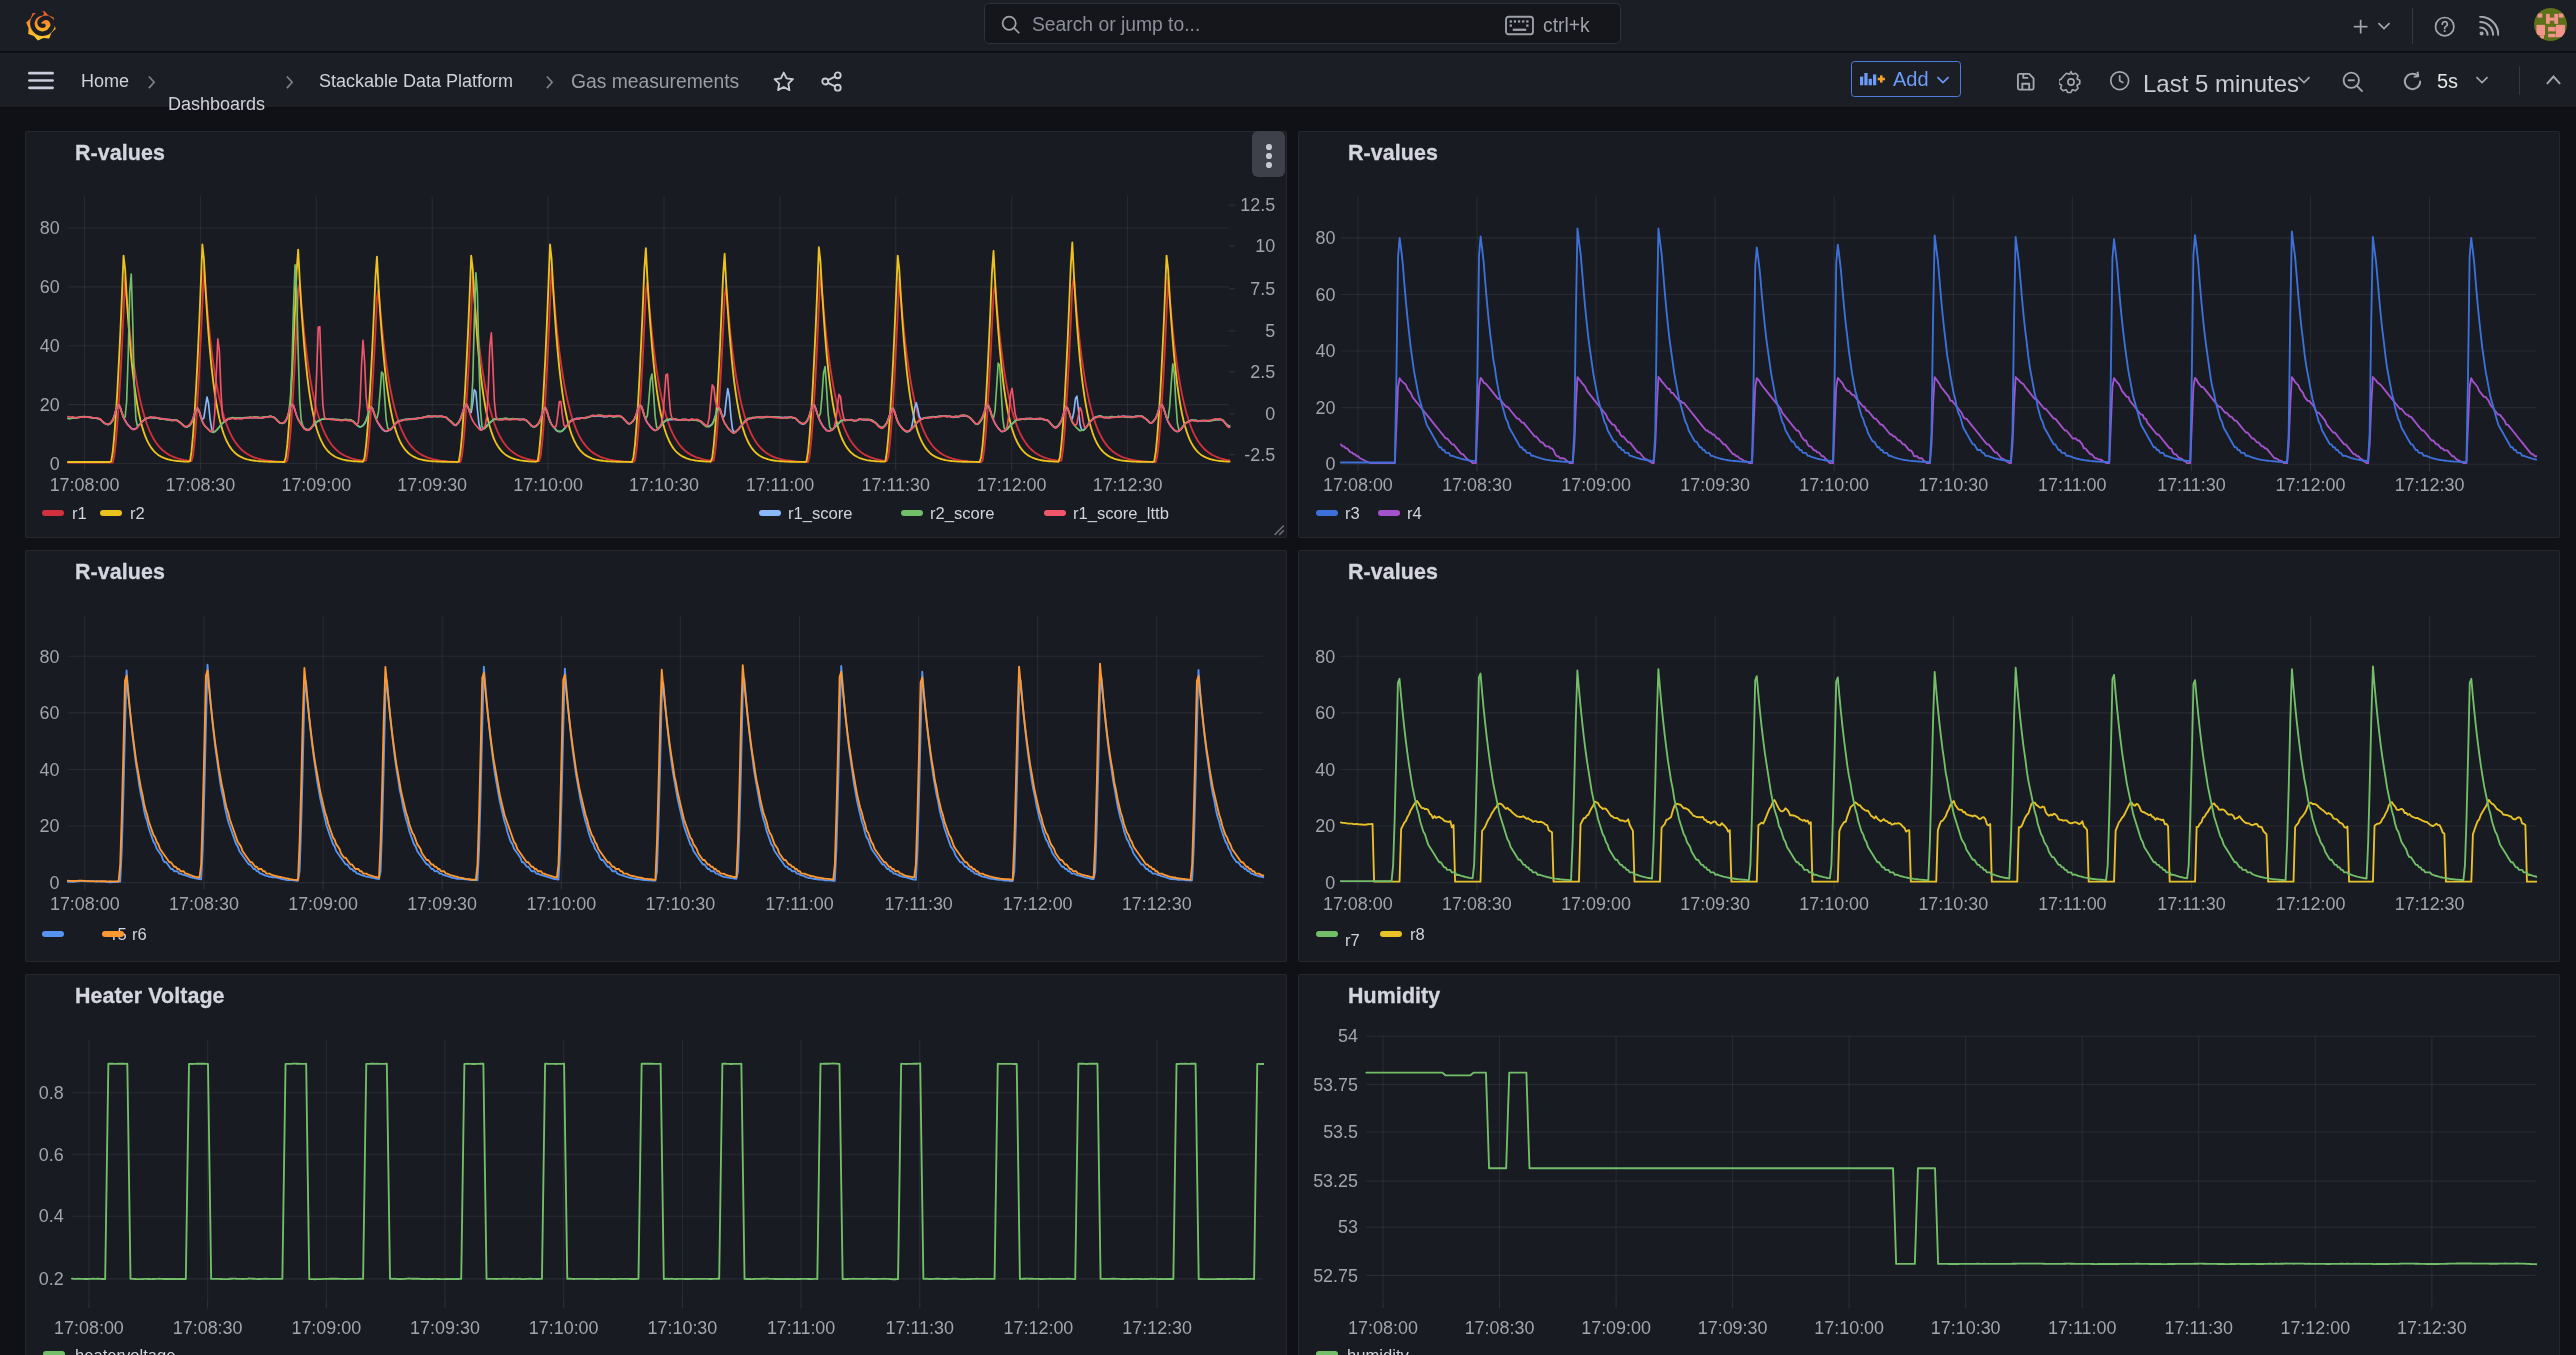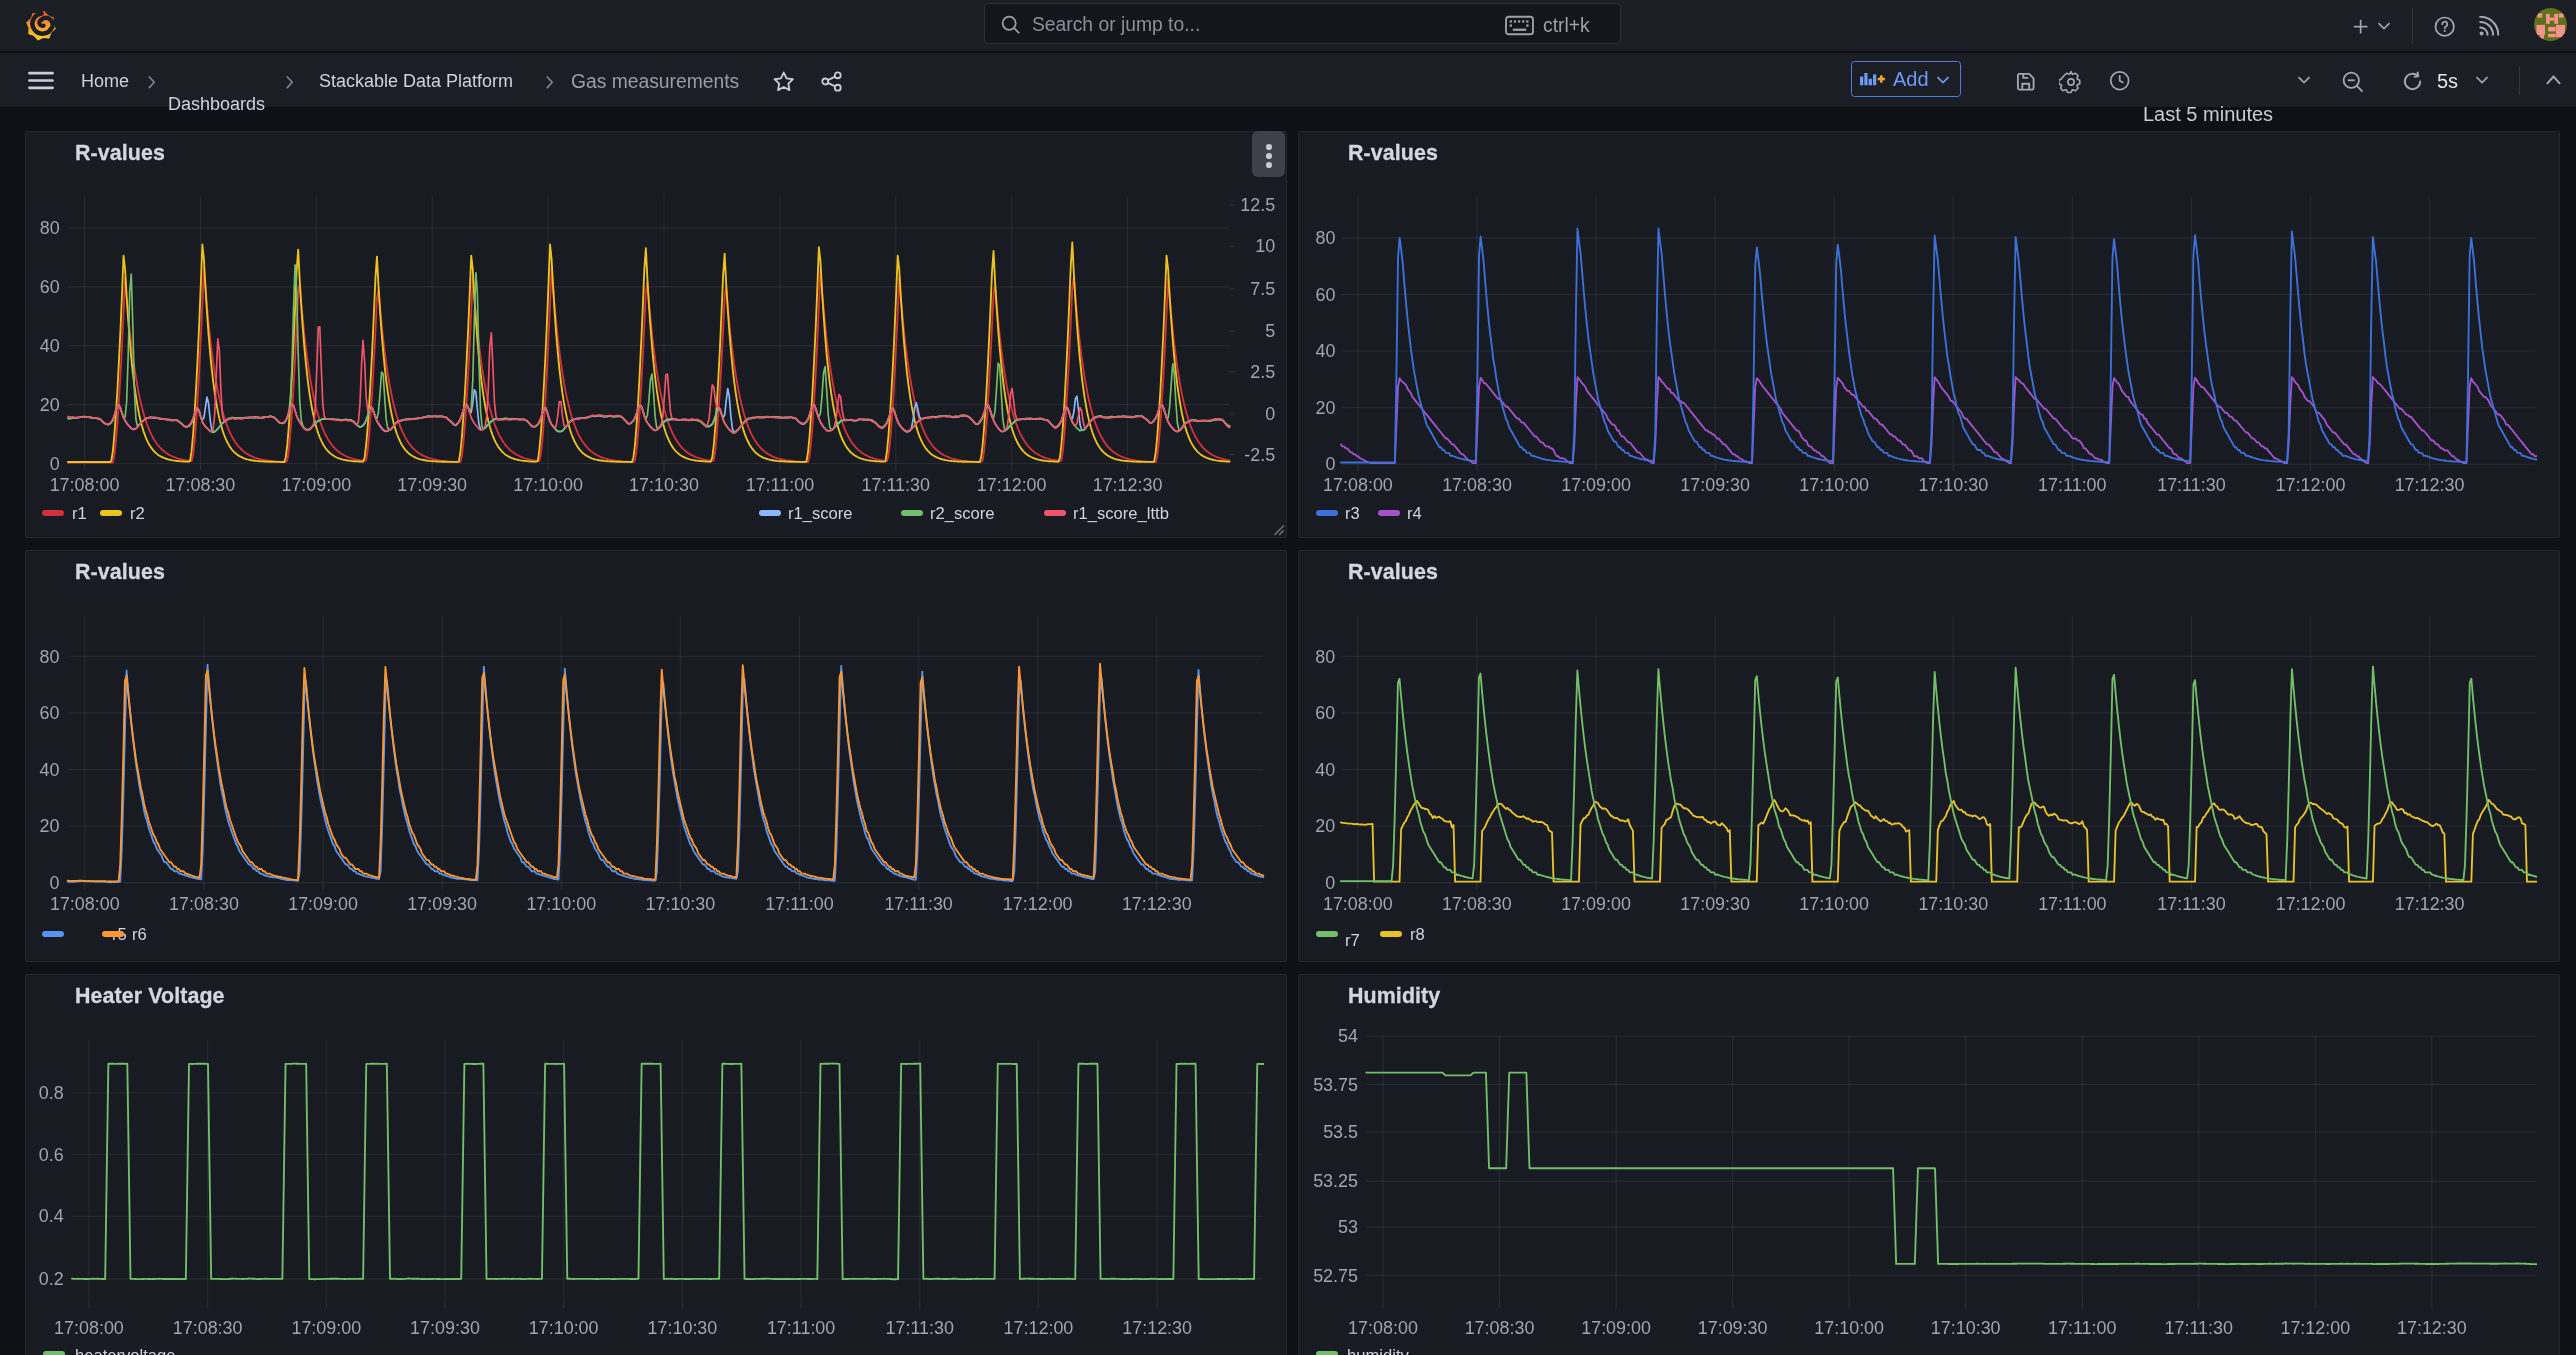--- a/index.html
+++ b/index.html
@@ -141,21 +141,21 @@
     <path d="M9.5 4v4h5" stroke="#a3a7b0" stroke-width="1.9" fill="none"></path>
   </svg>
 <svg style="position:absolute;left:2059px;top:70px" width="24" height="24" viewBox="0 0 24 28" fill="none">
     <path d="M12 1.8l1.5 3 .6.2 3.2-1.2 2.9 2.9-1.2 3.2.2.6 3 1.5v4l-3 1.5-.2.6 1.2 3.2-2.9 2.9-3.2-1.2-.6.2-1.5 3h-4l-1.5-3-.6-.2-3.2 1.2-2.9-2.9 1.2-3.2-.2-.6-3-1.5v-4l3-1.5.2-.6L3.8 6.7l2.9-2.9 3.2 1.2.6-.2 1.5-3z" stroke="#a3a7b0" stroke-width="1.9" fill="none" stroke-linejoin="round"></path>
     <circle cx="12" cy="14" r="3.6" stroke="#a3a7b0" stroke-width="1.9" fill="none"></circle>
   </svg>
 <svg style="position:absolute;left:2109px;top:70px" width="21.4" height="21.4" viewBox="0 0 24 24" fill="none">
     <circle cx="12" cy="12" r="10" stroke="#a3a7b0" stroke-width="1.9"></circle>
     <polyline points="12,6.5 12,12 15.5,14" stroke="#a3a7b0" stroke-width="1.9" fill="none" stroke-linecap="round"></polyline>
   </svg>
-<div class="abs" style="left:2143px;top:70px;font-size:20px;color:#c9cad4;margin-top:33px;">Last 5 minutes</div>
+<div class="abs" style="left:2143px;top:70px;font-size:24px;color:#c9cad4;">Last 5 minutes</div>
 <svg style="position:absolute;left:2297px;top:75px" width="14" height="9.7" viewBox="0 0 20 14" fill="none">
     <polyline points="2,3 10,11 18,3" stroke="#a3a7b0" stroke-width="2.4" fill="none"></polyline>
   </svg>
 <svg style="position:absolute;left:2341px;top:70px" width="23.5" height="23.5" viewBox="0 0 24 24" fill="none">
     <circle cx="10.5" cy="10.5" r="7.8" stroke="#a3a7b0" stroke-width="1.9"></circle>
     <line x1="16.2" y1="16.2" x2="22" y2="22" stroke="#a3a7b0" stroke-width="1.9"></line>
     <line x1="7" y1="10.5" x2="14" y2="10.5" stroke="#a3a7b0" stroke-width="1.9"></line>
   </svg>
 <svg style="position:absolute;left:2401px;top:70px" width="23" height="23" viewBox="0 0 24 24" fill="none">
     <path d="M20 12a8 8 0 1 1-2.4-5.7" stroke="#a3a7b0" stroke-width="2" fill="none" stroke-linecap="round"></path>

